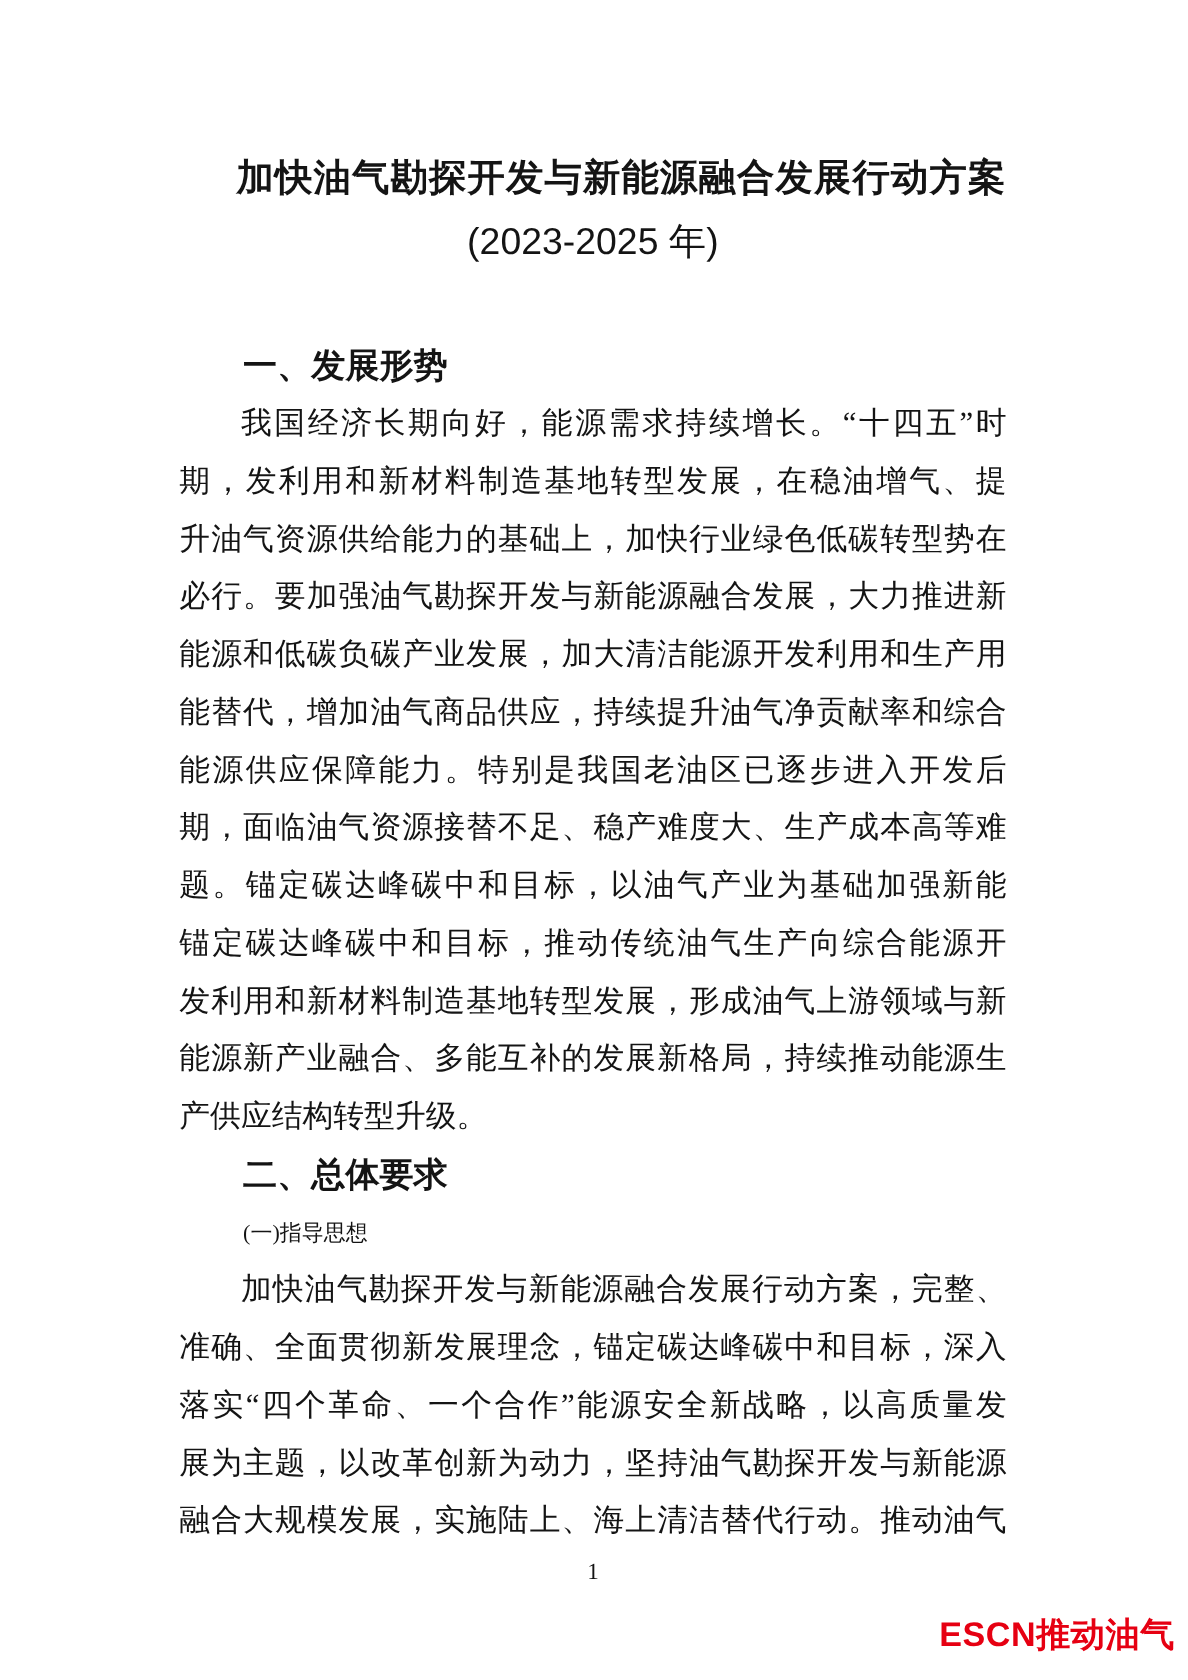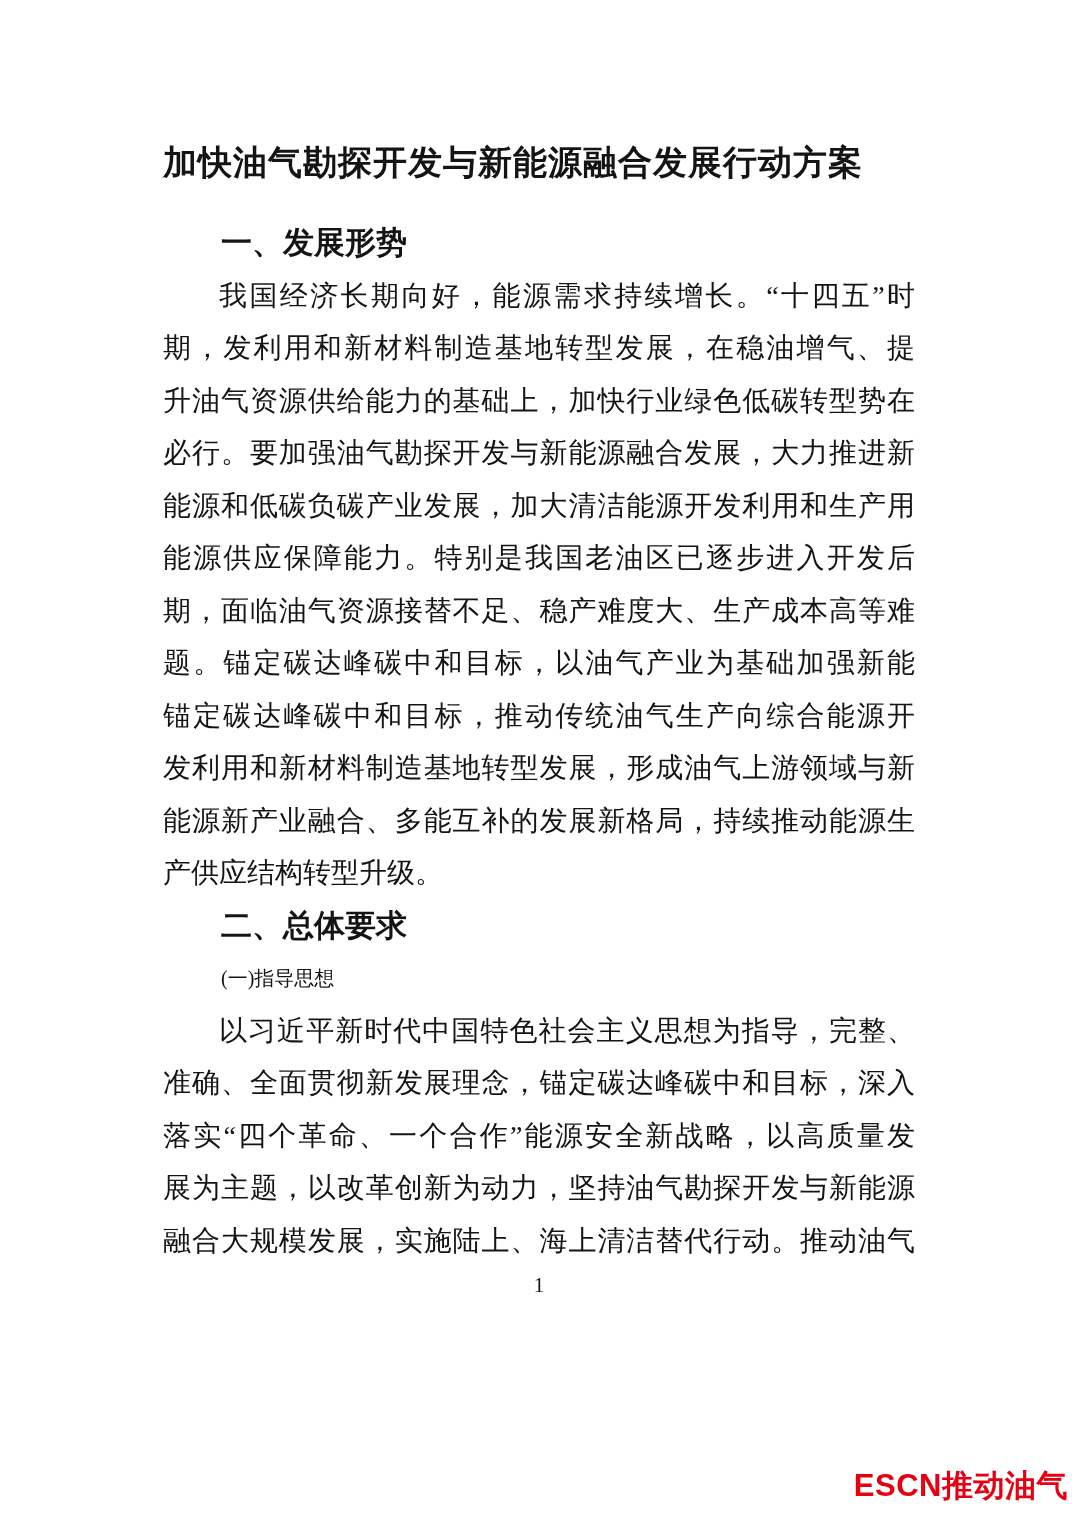--- a/index.html
+++ b/index.html
@@ -14,33 +14,33 @@
   .content{
     position:absolute;
     left:163px;top:0;
     width:752px;
   }
   .doc-title{
     font-family:"Liberation Sans",sans-serif;
     font-weight:bold;
     font-size:34px;
     line-height:58px;
-    text-align:left;
+    text-align:right;
     margin-top:133px;
     letter-spacing:1px;
   }
   .doc-subtitle{
     font-family:"Liberation Sans",sans-serif;
     font-weight:normal;
     font-size:34px;
     line-height:58px;
     text-align:center;
   }
   .body-block{
-    margin-top:26px;
+    margin-top:58px;
     font-size:28px;
   }
   .line{
     height:52.5px;
     line-height:52.5px;
     text-align:justify;
     text-align-last:justify;
     text-justify:inter-character;
     white-space:nowrap;
   }
@@ -75,45 +75,47 @@
     letter-spacing:0.5px;
   }
 </style>
 </head>
 <body>
 
 <div class="page">
   <div class="content">
 
     <div class="doc-title">加快油气勘探开发与新能源融合发展行动方案</div>
+    <div class="doc-subtitle">(2023-2025 年)</div>
 
     <div class="body-block">
 
       <div class="line h">一、发展形势</div>
 
       <div>
         <div class="line indent">我国经济长期向好，能源需求持续增长。“十四五”时</div>
         <div class="line">期，发利用和新材料制造基地转型发展，在稳油增气、提</div>
         <div class="line">升油气资源供给能力的基础上，加快行业绿色低碳转型势在</div>
         <div class="line">必行。要加强油气勘探开发与新能源融合发展，大力推进新</div>
         <div class="line">能源和低碳负碳产业发展，加大清洁能源开发利用和生产用</div>
+        <div class="line">能替代，增加油气商品供应，持续提升油气净贡献率和综合</div>
         <div class="line">能源供应保障能力。特别是我国老油区已逐步进入开发后</div>
         <div class="line">期，面临油气资源接替不足、稳产难度大、生产成本高等难</div>
         <div class="line">题。锚定碳达峰碳中和目标，以油气产业为基础加强新能</div>
         <div class="line">锚定碳达峰碳中和目标，推动传统油气生产向综合能源开</div>
         <div class="line">发利用和新材料制造基地转型发展，形成油气上游领域与新</div>
         <div class="line">能源新产业融合、多能互补的发展新格局，持续推动能源生</div>
         <div class="line end">产供应结构转型升级。</div>
       </div>
 
       <div class="line h">二、总体要求</div>
       <div class="line sub-h">(一)指导思想</div>
 
       <div>
-        <div class="line indent">以习近平新时代中国特色社会主义思想为指导，完整、</div>
+        <div class="line indent">加快油气勘探开发与新能源融合发展行动方案，完整、</div>
         <div class="line">准确、全面贯彻新发展理念，锚定碳达峰碳中和目标，深入</div>
         <div class="line">落实“四个革命、一个合作”能源安全新战略，以高质量发</div>
         <div class="line">展为主题，以改革创新为动力，坚持油气勘探开发与新能源</div>
         <div class="line">融合大规模发展，实施陆上、海上清洁替代行动。推动油气</div>
       </div>
 
       <div class="page-num">1</div>
     </div>
   </div>
 

